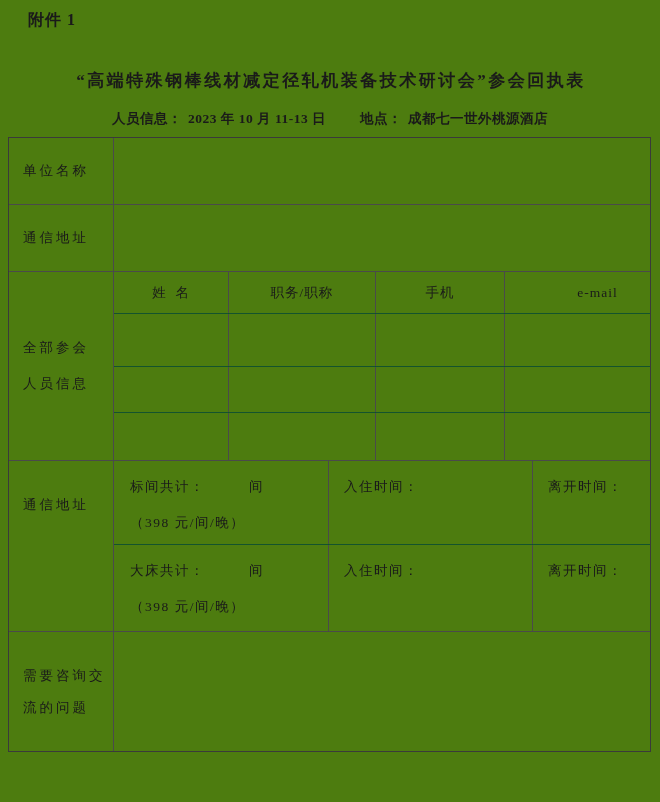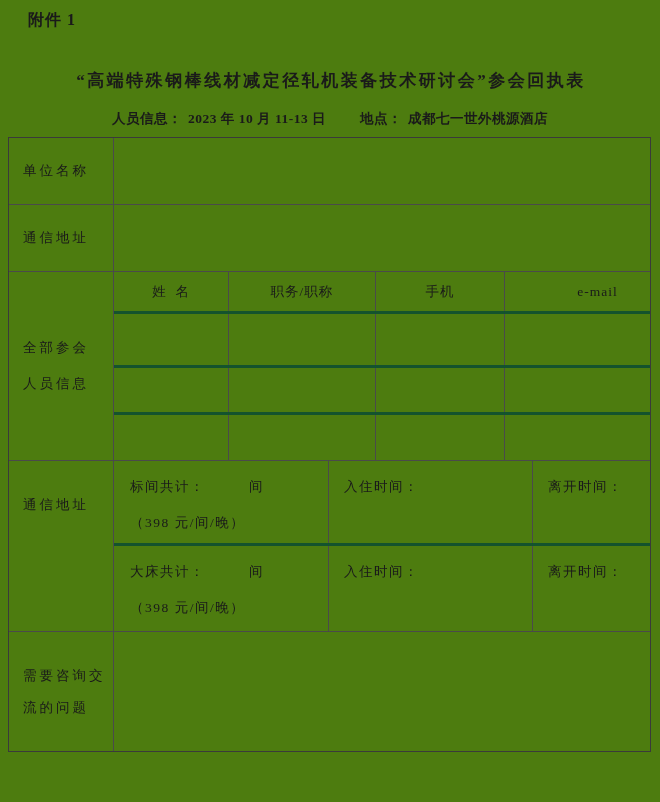--- a/index.html
+++ b/index.html
@@ -45,21 +45,21 @@
   .label-cell{
     width:105px;flex:0 0 105px;
     border-right:1px solid #4a4a4a;
     display:flex;flex-direction:column;justify-content:center;
     padding-left:14px;box-sizing:border-box;
     letter-spacing:3px;line-height:36px;
   }
   .label-top{justify-content:flex-start;padding-top:22px;}
   .fill-cell{flex:1 1 auto;}
   .sub{flex:1 1 auto;display:flex;flex-direction:column;}
-  .subr{display:flex;flex-direction:row;border-top:3px solid #14532d;}
+  .subr{display:flex;flex-direction:row;border-top:1px solid #14532d;}
   .subr:first-child{border-top:none;}
   .c{box-sizing:border-box;border-left:1px solid #4a4a4a;}
   .c:first-child{border-left:none;}
   .hdr{
     display:flex;align-items:center;justify-content:center;
     letter-spacing:1px;white-space:pre;font-family:Liberation Serif, serif;
   }
   .p-c1{flex:0 0 114px;}
   .p-c2{flex:0 0 147px;}
   .p-c3{flex:0 0 129px;}

